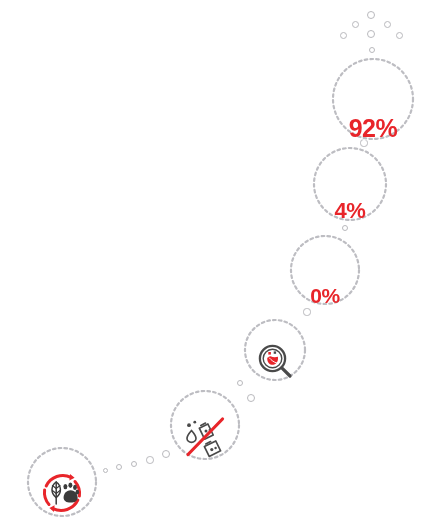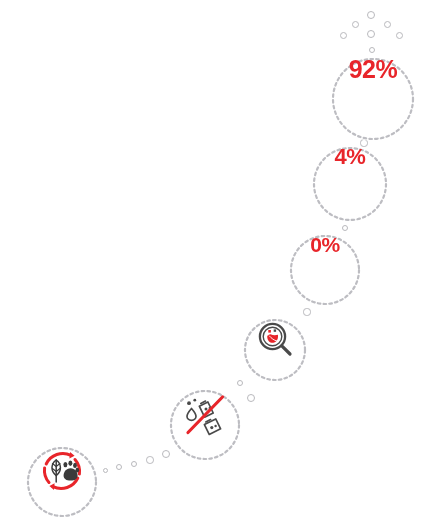--- a/index.html
+++ b/index.html
@@ -16,21 +16,21 @@
     height: 527px;
     background: #ffffff;
     overflow: hidden;
   }
   .node {
     position: absolute;
     border-radius: 50%;
     background: #ffffff;
     box-sizing: border-box;
     display: flex;
-    align-items: flex-start;
+    align-items: flex-end;
     justify-content: center;
   }
   .node .ring {
     position: absolute;
     left: 0; top: 0; right: 0; bottom: 0;
     border-radius: 50%;
     pointer-events: none;
   }
   .pct-label {
     position: relative;

